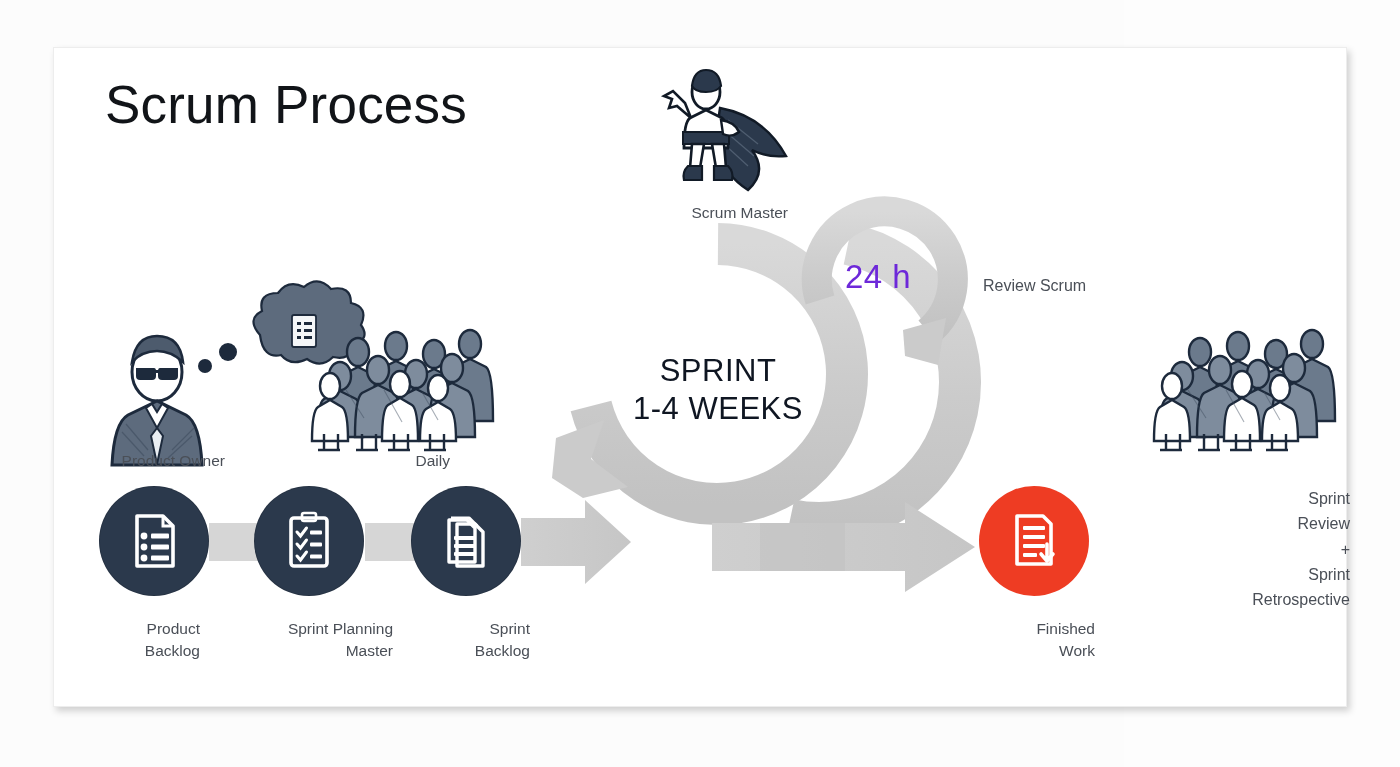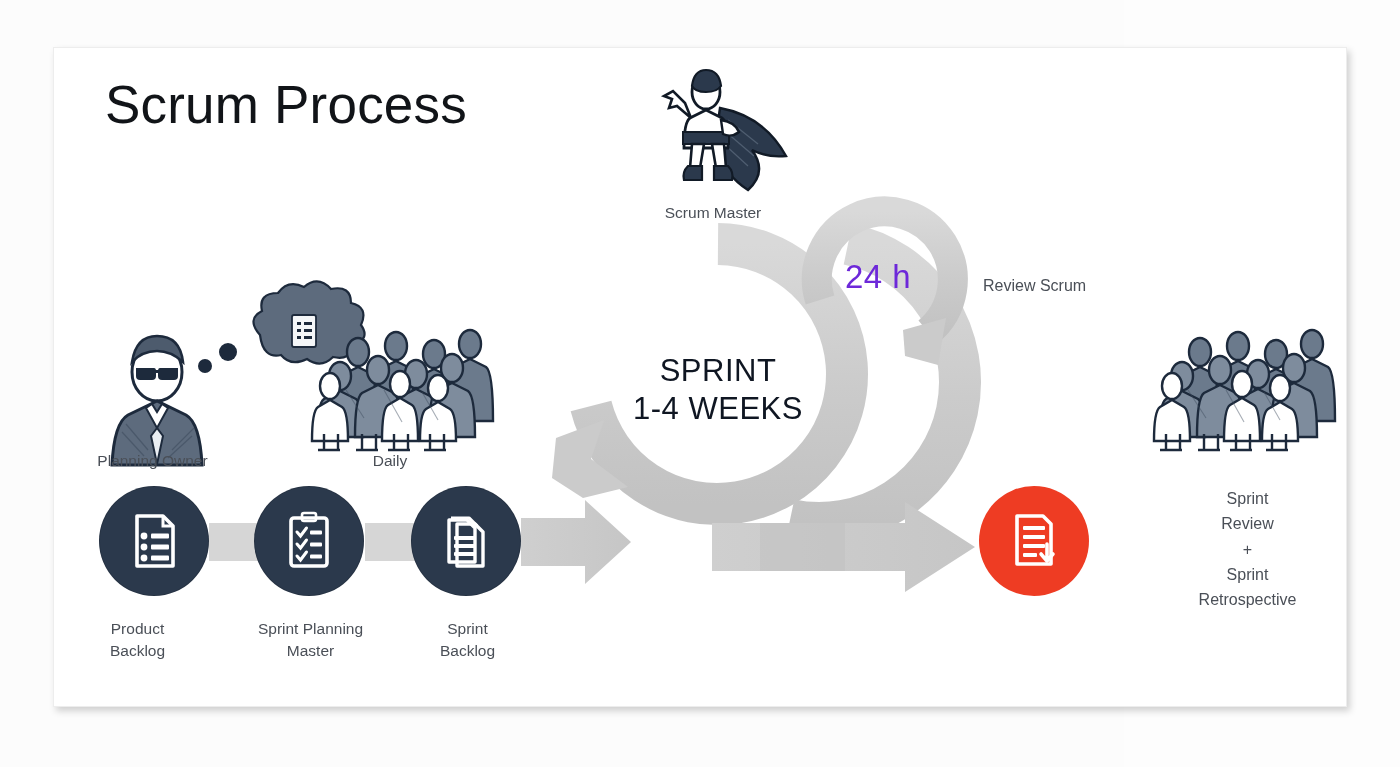--- a/index.html
+++ b/index.html
@@ -26,21 +26,21 @@
     font-weight:400;color:#111418;
     letter-spacing:.2px;
     white-space:nowrap;
   }
 
   
   .cap{
     position:absolute;
     font-size:15.5px;line-height:1.45;
     color:#4a4f57;
-    text-align:center;
+    text-align:right;
     white-space:pre-line;
   }
   .cap.lg{font-size:16px;}
 
   
   .layer{position:absolute;left:0;top:0;width:1400px;height:767px;pointer-events:none;}
 
   
   .circ{
     position:absolute;border-radius:50%;
@@ -155,21 +155,21 @@
       <path d="M47,128 l-6,8 l6,28 l6,-28 Z" fill="#e9eef3" stroke="#1d2a3c" stroke-width="2"></path>
 
       <g stroke="#3c4a5c" stroke-width="1.3" opacity=".55">
         <line x1="12" y1="132" x2="34" y2="156"></line>
           <line x1="16" y1="124" x2="38" y2="150"></line>
         <line x1="62" y1="150" x2="84" y2="128"></line>
           <line x1="58" y1="158" x2="82" y2="136"></line>
       </g>
     </g>
   </svg>
-  <div class="cap" style="left:80px;top:450px;width:145px;">Planning Owner</div>
+  <div class="cap" style="left:80px;top:450px;width:145px;">Product Owner</div>
 
   <svg class="layer" viewBox="0 0 1400 767">
     <g transform="translate(318,330)" stroke="#1d2a3c" stroke-width="2.4" fill="#ffffff">
 
       <g fill="#6b7a8c">
         <ellipse cx="40" cy="22" rx="11" ry="14"></ellipse>
           <path d="M40,37 l-16,8 q-7,5 -7,46 h46 q0,-41 -7,-46 Z"></path>
         <ellipse cx="78" cy="16" rx="11" ry="14"></ellipse>
           <path d="M78,31 l-16,8 q-7,5 -7,52 h46 q0,-47 -7,-52 Z"></path>
         <ellipse cx="116" cy="24" rx="11" ry="14"></ellipse>
@@ -304,20 +304,22 @@
       <path d="M14,6 h26 l8,8 v40 h-34 Z" fill="none" stroke="#ffffff" stroke-width="3.6" stroke-linejoin="round"></path>
       <g fill="#ffffff">
         <rect x="20" y="16" width="22" height="4" rx="1"></rect>
         <rect x="20" y="25" width="22" height="4" rx="1"></rect>
         <rect x="20" y="34" width="22" height="4" rx="1"></rect>
         <rect x="20" y="43" width="14" height="4" rx="1"></rect>
       </g>
       <path d="M44,34 v16 M38,44 l6,7 l6,-7" fill="none" stroke="#ffffff" stroke-width="3.6" stroke-linecap="round" stroke-linejoin="round"></path>
     </svg>
   </div>
+  <div class="cap" style="left:975px;top:618px;width:120px;">Finished
+Work</div>
 
   <svg class="layer" viewBox="0 0 1400 767">
     <g transform="translate(1160,330)" stroke="#1d2a3c" stroke-width="2.4" fill="#ffffff">
       <g fill="#6b7a8c">
         <ellipse cx="40" cy="22" rx="11" ry="14"></ellipse>
           <path d="M40,37 l-16,8 q-7,5 -7,46 h46 q0,-41 -7,-46 Z"></path>
         <ellipse cx="78" cy="16" rx="11" ry="14"></ellipse>
           <path d="M78,31 l-16,8 q-7,5 -7,52 h46 q0,-47 -7,-52 Z"></path>
         <ellipse cx="116" cy="24" rx="11" ry="14"></ellipse>
           <path d="M116,39 l-16,8 q-7,5 -7,44 h46 q0,-39 -7,-44 Z"></path>

